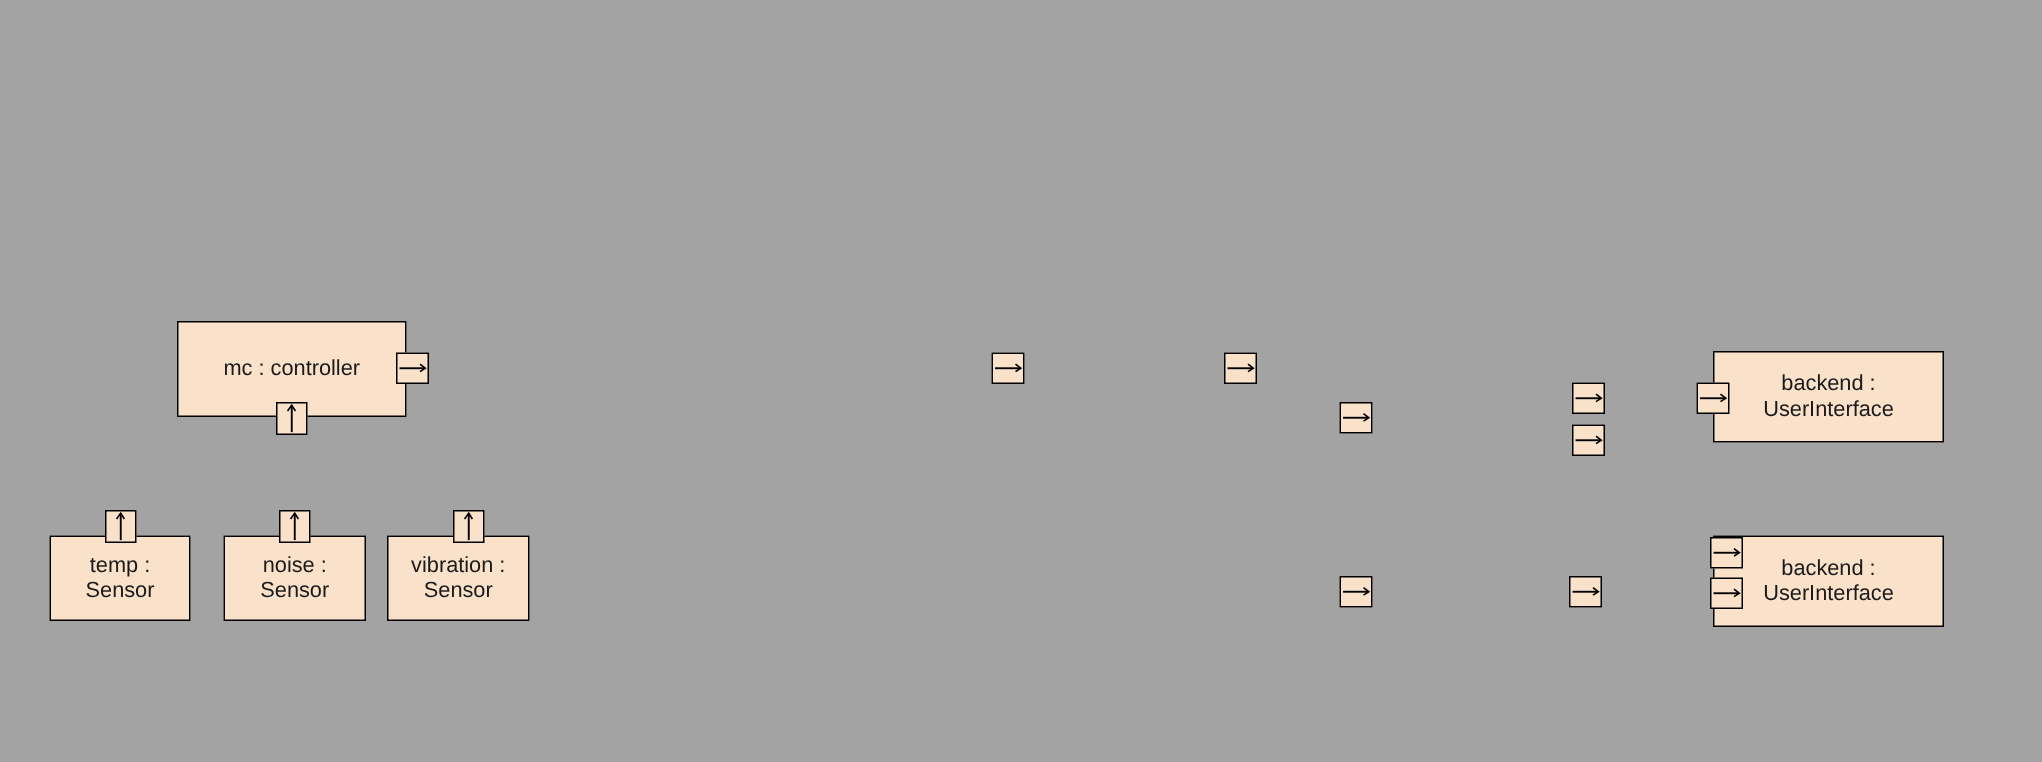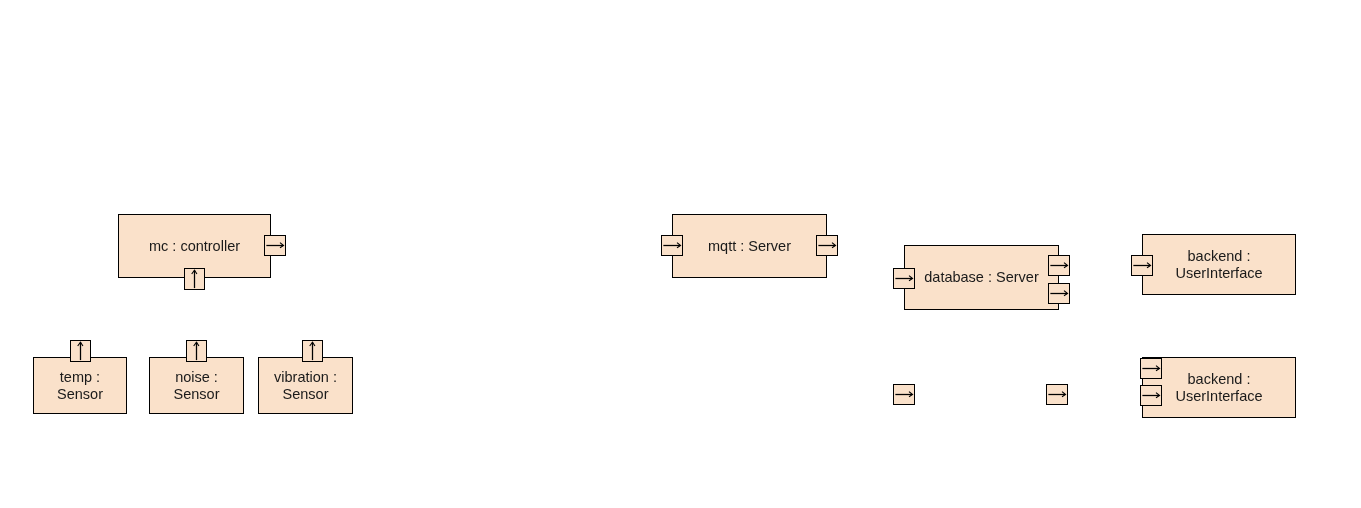--- a/index.html
+++ b/index.html
@@ -4,21 +4,21 @@
 <style>
   html, body {
     margin: 0;
     padding: 0;
     background: #000000;
   }
   #canvas {
     position: relative;
     width: 1361px;
     height: 508px;
-    background: #ffffff;
+    background: #a3a3a3;
     overflow: hidden;
     font-family: "Liberation Sans", sans-serif;
   }
   .component {
     position: absolute;
     box-sizing: border-box;
     background: #FAE1CA;
     border: 1.5px solid #000000;
     display: flex;
     align-items: center;
@@ -86,34 +86,32 @@
       </svg>
     </div>
     <div class="component" style="left: 258px; top: 357px; width: 95px; height: 57px;"><span class="label">vibration :
 Sensor</span></div>
     <div class="port port-v" style="left: 302px; top: 340px;">
       <svg viewBox="0 0 21 22" preserveAspectRatio="none">
         <line x1="10.5" y1="1.5" x2="10.5" y2="21" stroke="#000" stroke-width="1.4"></line>
         <path d="M7.4 5.5 L10.5 1.3 L13.2 5.5" fill="none" stroke="#000" stroke-width="1.2"></path>
       </svg>
     </div>
-    <div class="component" style="left: 672px; top: 214px; width: 155px; height: 64px;"><span class="label">mqtt : Server</span></div>
     <div class="port port-h" style="left: 661px; top: 235px;">
       <svg viewBox="0 0 22 21" preserveAspectRatio="none">
         <line x1="1.5" y1="10.5" x2="20" y2="10.5" stroke="#000" stroke-width="1.4"></line>
         <path d="M16.5 7.4 L20.4 10.5 L16.5 13.0" fill="none" stroke="#000" stroke-width="1.2"></path>
       </svg>
     </div>
     <div class="port port-h" style="left: 816px; top: 235px;">
       <svg viewBox="0 0 22 21" preserveAspectRatio="none">
         <line x1="1.5" y1="10.5" x2="20" y2="10.5" stroke="#000" stroke-width="1.4"></line>
         <path d="M16.5 7.4 L20.4 10.5 L16.5 13.0" fill="none" stroke="#000" stroke-width="1.2"></path>
       </svg>
     </div>
-    <div class="component" style="left: 904px; top: 245px; width: 155px; height: 65px;"><span class="label">database : Server</span></div>
     <div class="port port-h" style="left: 893px; top: 268px;">
       <svg viewBox="0 0 22 21" preserveAspectRatio="none">
         <line x1="1.5" y1="10.5" x2="20" y2="10.5" stroke="#000" stroke-width="1.4"></line>
         <path d="M16.5 7.4 L20.4 10.5 L16.5 13.0" fill="none" stroke="#000" stroke-width="1.2"></path>
       </svg>
     </div>
     <div class="port port-h" style="left: 1048px; top: 255px;">
       <svg viewBox="0 0 22 21" preserveAspectRatio="none">
         <line x1="1.5" y1="10.5" x2="20" y2="10.5" stroke="#000" stroke-width="1.4"></line>
         <path d="M16.5 7.4 L20.4 10.5 L16.5 13.0" fill="none" stroke="#000" stroke-width="1.2"></path>

